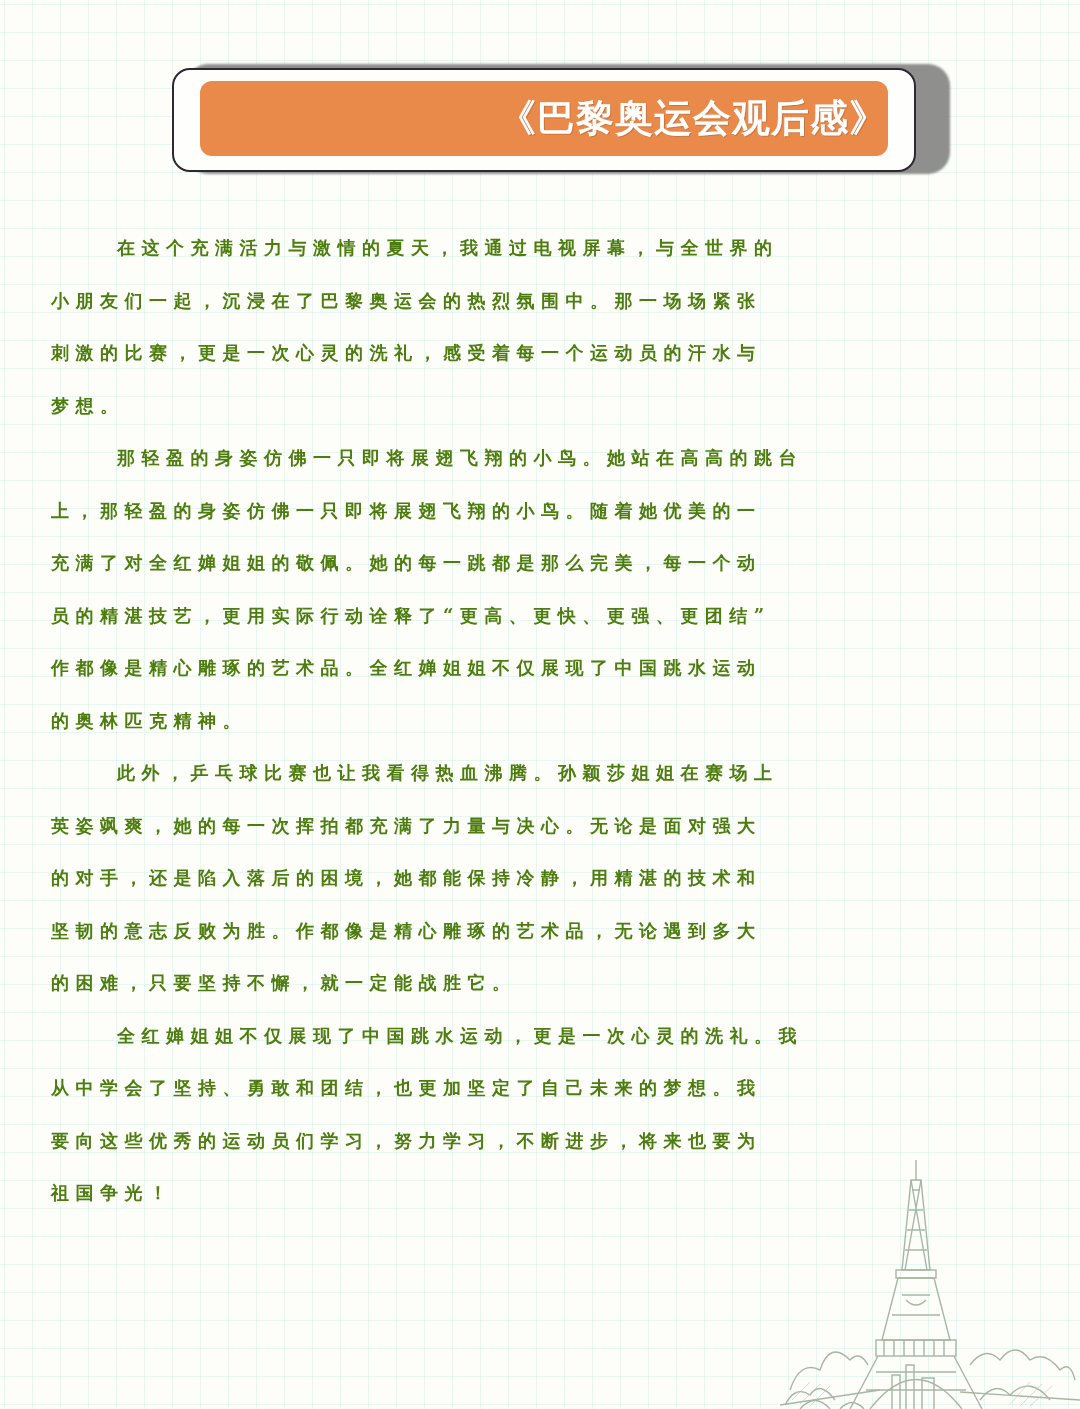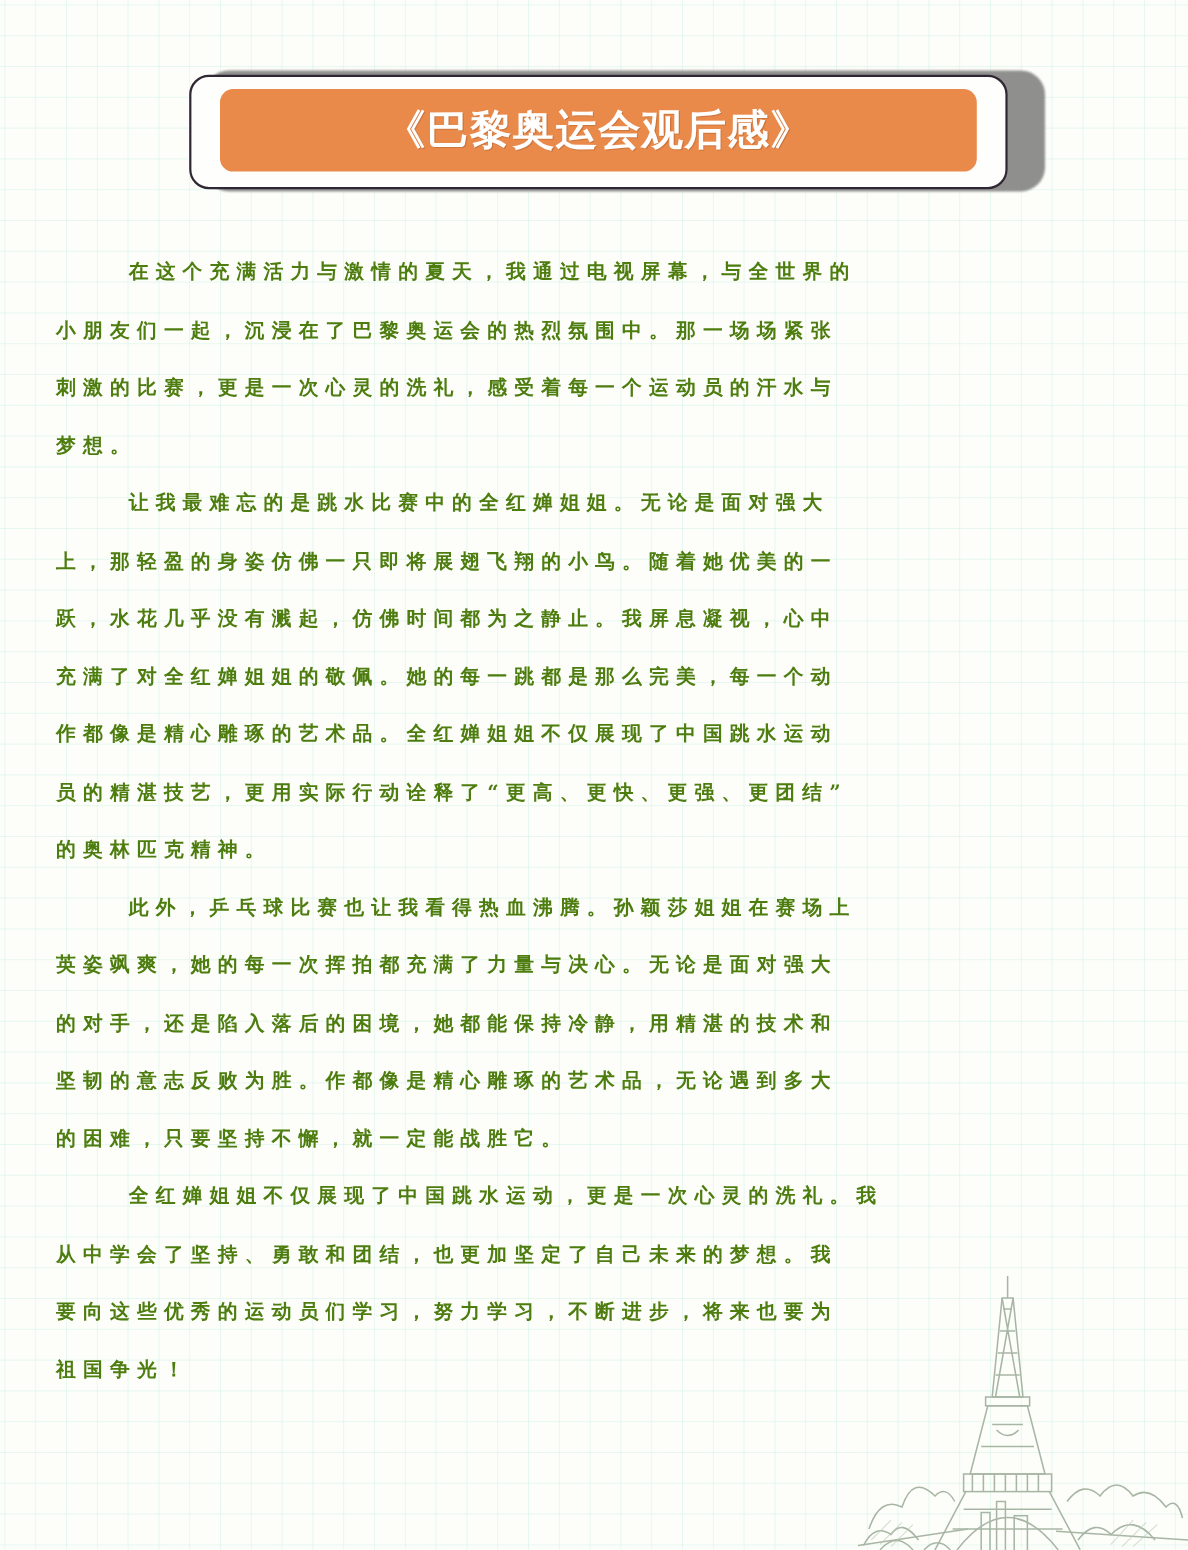--- a/index.html
+++ b/index.html
@@ -18,21 +18,21 @@
     background: #8a8a88; border-radius: 22px; opacity: 0.95;
     filter: blur(1px);
   }
   .title-box {
     position: absolute; left: 172px; top: 68px; width: 740px; height: 100px;
     background: #fefefd; border: 2px solid #2f2733; border-radius: 18px;
   }
   .title-band {
     position: absolute; left: 200px; top: 81px; width: 688px; height: 75px;
     background: #e9894a; border-radius: 12px;
-    display: flex; align-items: center; justify-content: center;
+    display: flex; align-items: center; justify-content: flex-end;
   }
   .title-text {
     color: #ffffff; font-family: "DejaVu Sans", "Liberation Sans", sans-serif;
     font-weight: bold; font-size: 38px; letter-spacing: 1px;
     text-shadow: 1px 1px 0 rgba(120,60,20,0.25);
   }
   .essay {
     position: absolute; left: 51px; top: 222px; width: 1000px;
   }
   .line {
@@ -57,26 +57,25 @@
 <div class="essay">
 
   <div>
     <div class="line indent">在这个充满活力与激情的夏天，我通过电视屏幕，与全世界的</div>
     <div class="line">小朋友们一起，沉浸在了巴黎奥运会的热烈氛围中。那一场场紧张</div>
     <div class="line">刺激的比赛，更是一次心灵的洗礼，感受着每一个运动员的汗水与</div>
     <div class="line">梦想。</div>
   </div>
 
   <div>
-    <div class="line indent">让我最难忘的是跳水比赛中的全红婵姐姐。无论是面对强大</div>
+    <div class="line indent">那轻盈的身姿仿佛一只即将展翅飞翔的小鸟。她站在高高的跳台</div>
     <div class="line">上，那轻盈的身姿仿佛一只即将展翅飞翔的小鸟。随着她优美的一</div>
-    <div class="line">跃，水花几乎没有溅起，仿佛时间都为之静止。我屏息凝视，心中</div>
     <div class="line">充满了对全红婵姐姐的敬佩。她的每一跳都是那么完美，每一个动</div>
+    <div class="line">员的精湛技艺，更用实际行动诠释了“更高、更快、更强、更团结”</div>
     <div class="line">作都像是精心雕琢的艺术品。全红婵姐姐不仅展现了中国跳水运动</div>
-    <div class="line">员的精湛技艺，更用实际行动诠释了“更高、更快、更强、更团结”</div>
     <div class="line">的奥林匹克精神。</div>
   </div>
 
   <div>
     <div class="line indent">此外，乒乓球比赛也让我看得热血沸腾。孙颖莎姐姐在赛场上</div>
     <div class="line">英姿飒爽，她的每一次挥拍都充满了力量与决心。无论是面对强大</div>
     <div class="line">的对手，还是陷入落后的困境，她都能保持冷静，用精湛的技术和</div>
     <div class="line">坚韧的意志反败为胜。作都像是精心雕琢的艺术品，无论遇到多大</div>
     <div class="line">的困难，只要坚持不懈，就一定能战胜它。</div>
   </div>

